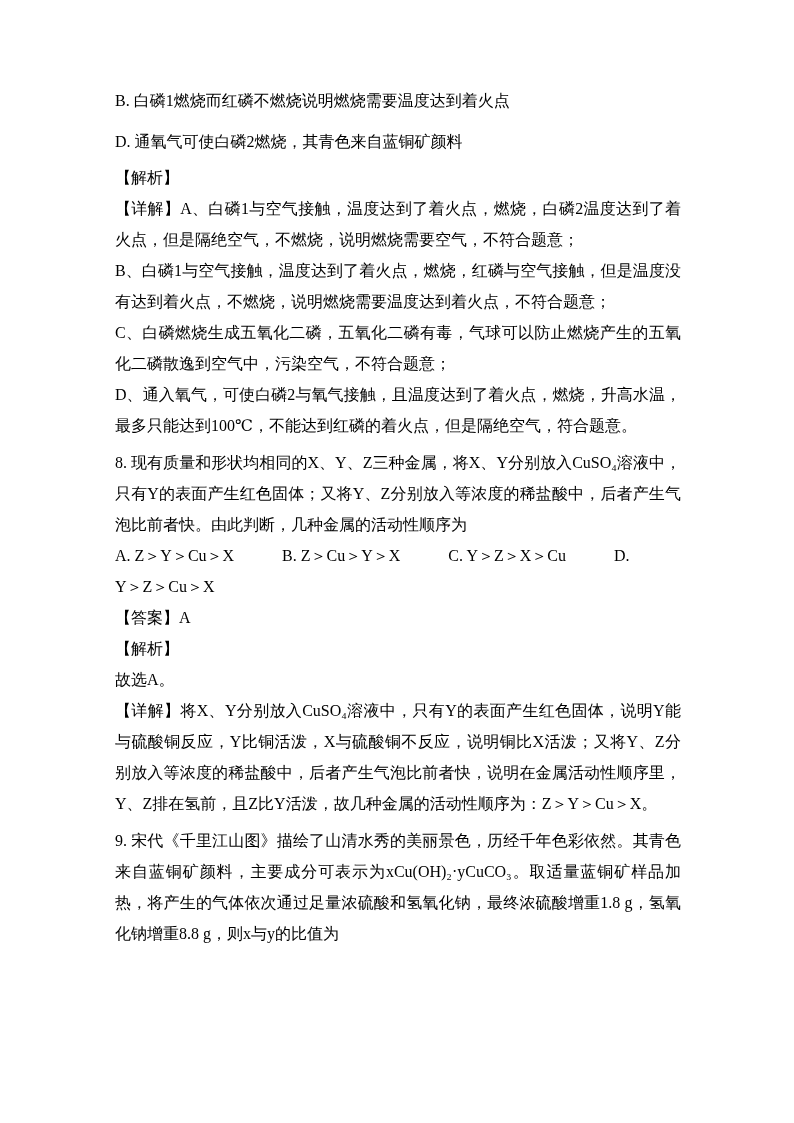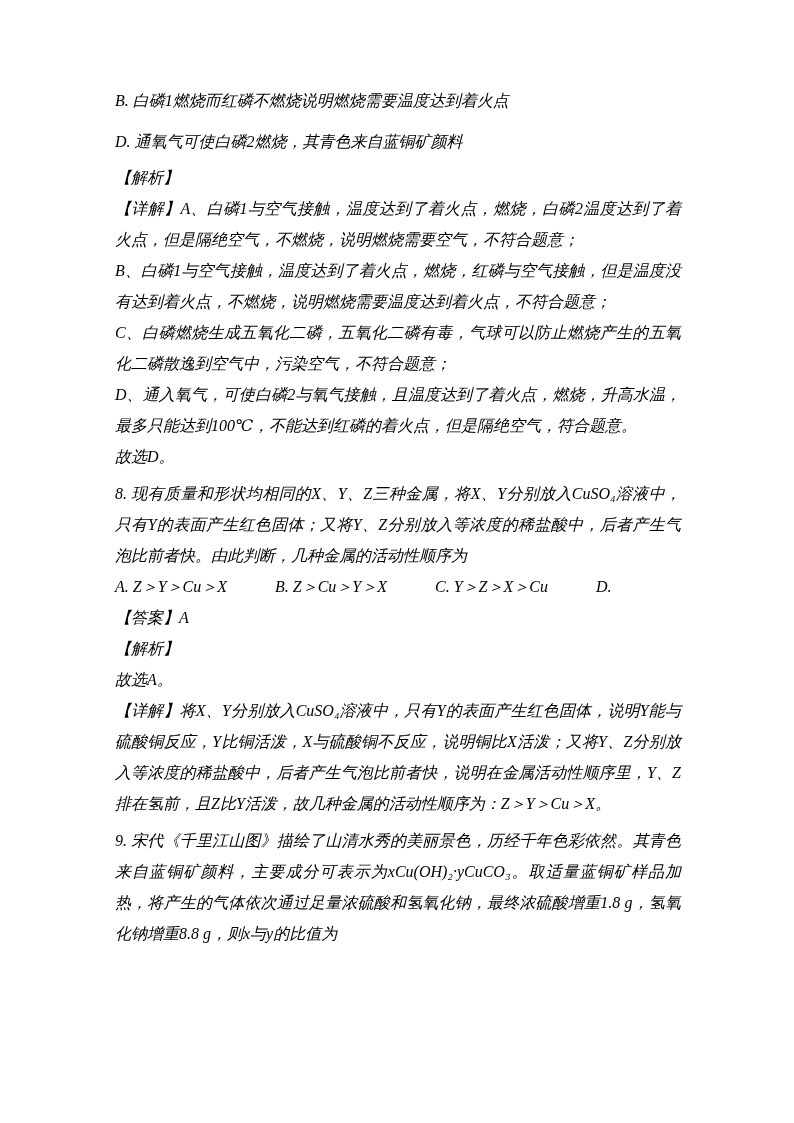--- a/index.html
+++ b/index.html
@@ -1,15 +1,15 @@
 <!DOCTYPE html>
 <html><head>
 <meta charset="utf-8">
 <style>
-  * { box-sizing: border-box; font-style: italic; }
+  * { box-sizing: border-box; }
   html, body {
     margin: 0;
     padding: 0;
     background: #ffffff;
   }
   body {
     width: 794px;
     height: 1123px;
     position: relative;
     font-family: "Liberation Serif", "DejaVu Serif", serif;
@@ -41,21 +41,21 @@
 <body>
 
 <div class="page">
   <p class="opt">B. 白磷1燃烧而红磷不燃烧说明燃烧需要温度达到着火点</p>
   <p class="opt">D. 通氧气可使白磷2燃烧，其青色来自蓝铜矿颜料</p>
   <p>【解析】</p>
   <p>【详解】A、白磷1与空气接触，温度达到了着火点，燃烧，白磷2温度达到了着火点，但是隔绝空气，不燃烧，说明燃烧需要空气，不符合题意；</p>
   <p>B、白磷1与空气接触，温度达到了着火点，燃烧，红磷与空气接触，但是温度没有达到着火点，不燃烧，说明燃烧需要温度达到着火点，不符合题意；</p>
   <p>C、白磷燃烧生成五氧化二磷，五氧化二磷有毒，气球可以防止燃烧产生的五氧化二磷散逸到空气中，污染空气，不符合题意；</p>
   <p>D、通入氧气，可使白磷2与氧气接触，且温度达到了着火点，燃烧，升高水温，最多只能达到100℃，不能达到红磷的着火点，但是隔绝空气，符合题意。</p>
-  <p>故选D。</p>
   <p class="q-start">8. 现有质量和形状均相同的X、Y、Z三种金属，将X、Y分别放入CuSO₄溶液中，只有Y的表面产生红色固体；又将Y、Z分别放入等浓度的稀盐酸中，后者产生气泡比前者快。由此判断，几种金属的活动性顺序为</p>
   <p>A. Z＞Y＞Cu＞X　　　B. Z＞Cu＞Y＞X　　　C. Y＞Z＞X＞Cu　　　D.</p>
+  <p>Y＞Z＞Cu＞X</p>
   <p>【答案】A</p>
   <p>【解析】</p>
   <p>故选A。</p>
   <p>【详解】将X、Y分别放入CuSO₄溶液中，只有Y的表面产生红色固体，说明Y能与硫酸铜反应，Y比铜活泼，X与硫酸铜不反应，说明铜比X活泼；又将Y、Z分别放入等浓度的稀盐酸中，后者产生气泡比前者快，说明在金属活动性顺序里，Y、Z排在氢前，且Z比Y活泼，故几种金属的活动性顺序为：Z＞Y＞Cu＞X。</p>
   <p class="q-start">9. 宋代《千里江山图》描绘了山清水秀的美丽景色，历经千年色彩依然。其青色来自蓝铜矿颜料，主要成分可表示为xCu(OH)₂·yCuCO₃。取适量蓝铜矿样品加热，将产生的气体依次通过足量浓硫酸和氢氧化钠，最终浓硫酸增重1.8 g，氢氧化钠增重8.8 g，则x与y的比值为</p>
 </div>
 
 </body></html>

